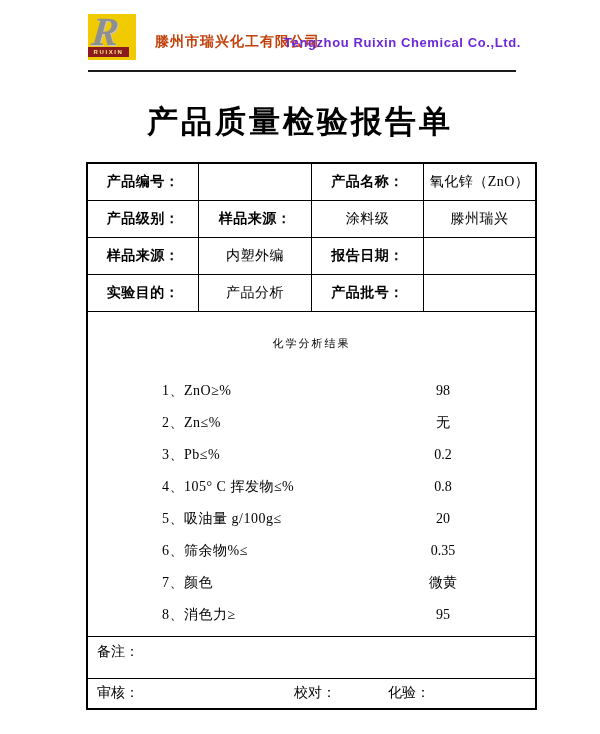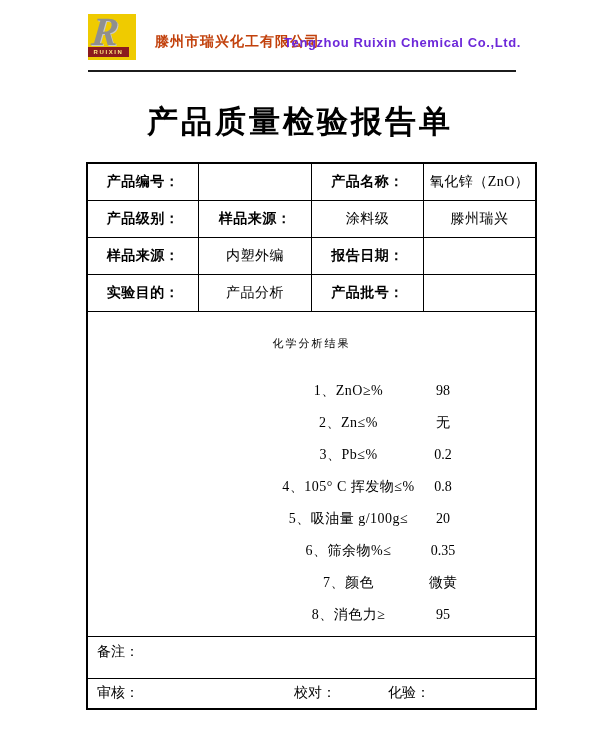--- a/index.html
+++ b/index.html
@@ -32,21 +32,21 @@
           display:flex;align-items:center;justify-content:center;font-size:14px;}
   .cell.lbl{font-weight:bold;letter-spacing:0.5px;}
   .cell.val{font-family:"Liberation Serif",serif;letter-spacing:0.5px;}
   .cell.bordered{border-right:1px solid #000;}
 
   
   .analysis{position:relative;height:325px;box-sizing:border-box;border-bottom:1px solid #000;
           font-family:"Liberation Serif",serif;}
   .analysis-title{text-align:center;padding-top:24px;font-size:11px;letter-spacing:2px;}
   .items{margin-top:24px;}
-  .item{position:relative;height:32px;display:flex;align-items:center;font-size:14px;justify-content:center;}
+  .item{position:relative;height:32px;display:flex;align-items:center;font-size:14px;}
   .item .name{margin-left:74px;letter-spacing:0.5px;}
   .item .value{position:absolute;left:300px;width:110px;text-align:center;}
 
   
   .remarks{height:42px;box-sizing:border-box;border-bottom:1px solid #000;
           font-family:"Liberation Serif",serif;font-size:14px;padding:6px 0 0 9px;}
   .signatures{position:relative;height:29px;font-family:"Liberation Serif",serif;font-size:14px;}
   .signatures span{position:absolute;top:5px;}
   .sig-review{left:9px;}
   .sig-proofread{left:170px;margin-left:36px;}

